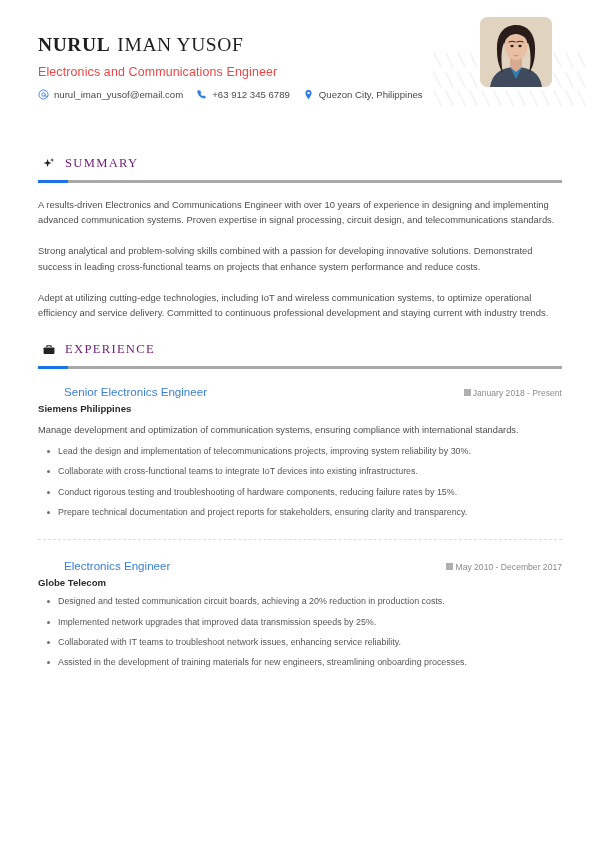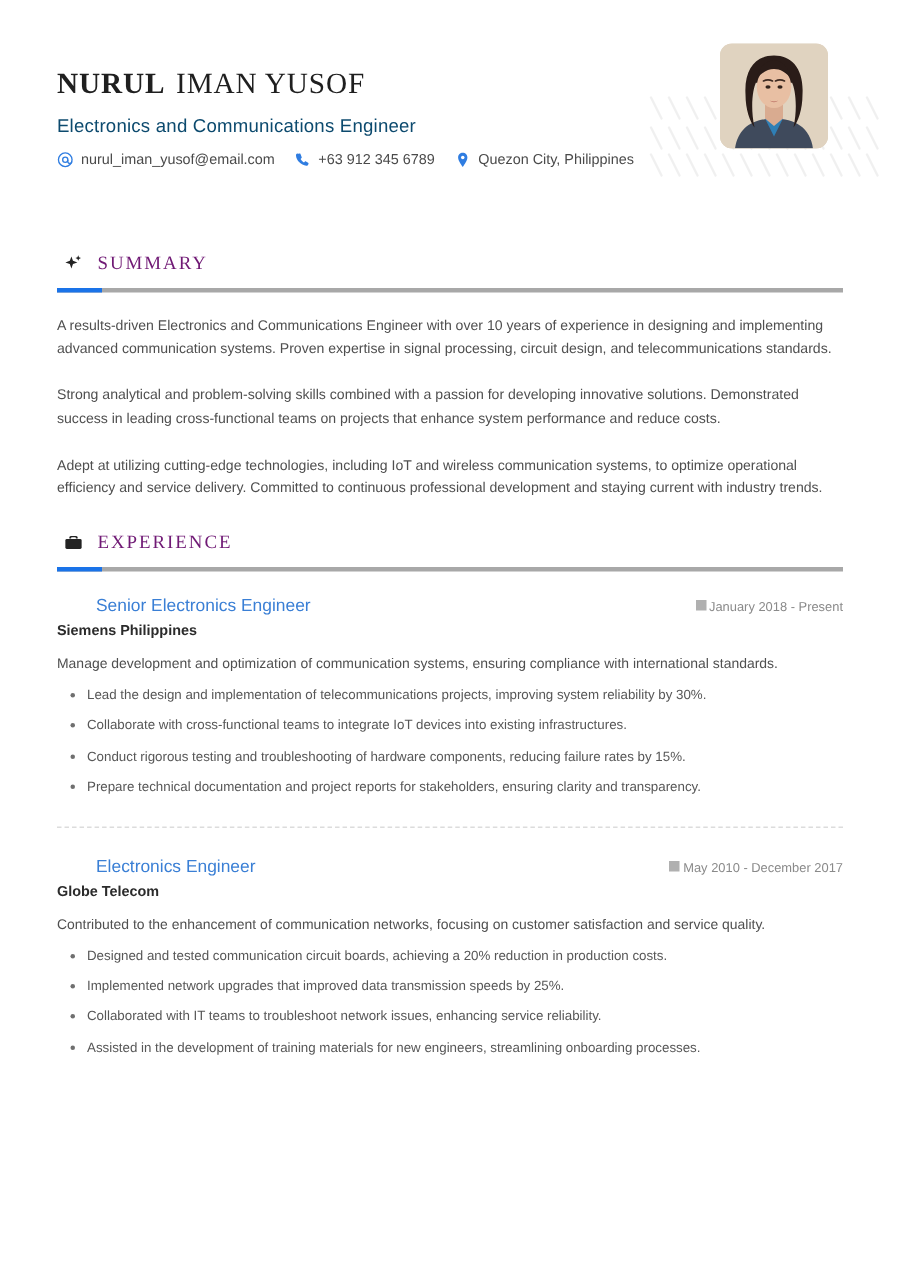--- a/index.html
+++ b/index.html
@@ -14,21 +14,21 @@
     color: #3d3d3d;
     overflow: hidden;
     position: relative;
   }
 
   .page {
     position: relative;
     width: 600px;
     height: 850px;
     box-sizing: border-box;
-    padding: 16px 38px;
+    padding: 4px 38px;
   }
 
   
   .header {
     position: relative;
     padding-top: 30px;
     height: 100px;
   }
   .name-line {
     font-family: "Liberation Serif", serif;
@@ -40,21 +40,21 @@
   .name-first {
     font-weight: bold;
   }
   .name-last {
     font-weight: normal;
     margin-left: 7px;
   }
   .job-title {
     margin-top: 9px;
     font-size: 12.4px;
-    color: #0c4a6e;
+    color: #ef4444;
     letter-spacing: 0.15px;
   }
   .contact-row {
     margin-top: 10px;
     display: flex;
     align-items: center;
     font-size: 9.6px;
     color: #4a4a4a;
     white-space: nowrap;
   }
@@ -417,21 +417,20 @@
 
       <div class="exp-item">
         <div class="exp-top">
           <div class="exp-role">Electronics Engineer</div>
           <div class="exp-date">
             <span class="cal-icon"></span>
             <span>May 2010 - December 2017</span>
           </div>
         </div>
         <div class="exp-company">Globe Telecom</div>
-        <div class="exp-desc">Contributed to the enhancement of communication networks, focusing on customer satisfaction and service quality.</div>
         <ul class="exp-bullets">
           <li>Designed and tested communication circuit boards, achieving a 20% reduction in production costs.</li>
           <li>Implemented network upgrades that improved data transmission speeds by 25%.</li>
           <li>Collaborated with IT teams to troubleshoot network issues, enhancing service reliability.</li>
           <li>Assisted in the development of training materials for new engineers, streamlining onboarding processes.</li>
         </ul>
       </div>
 
     </div>
   </div>

